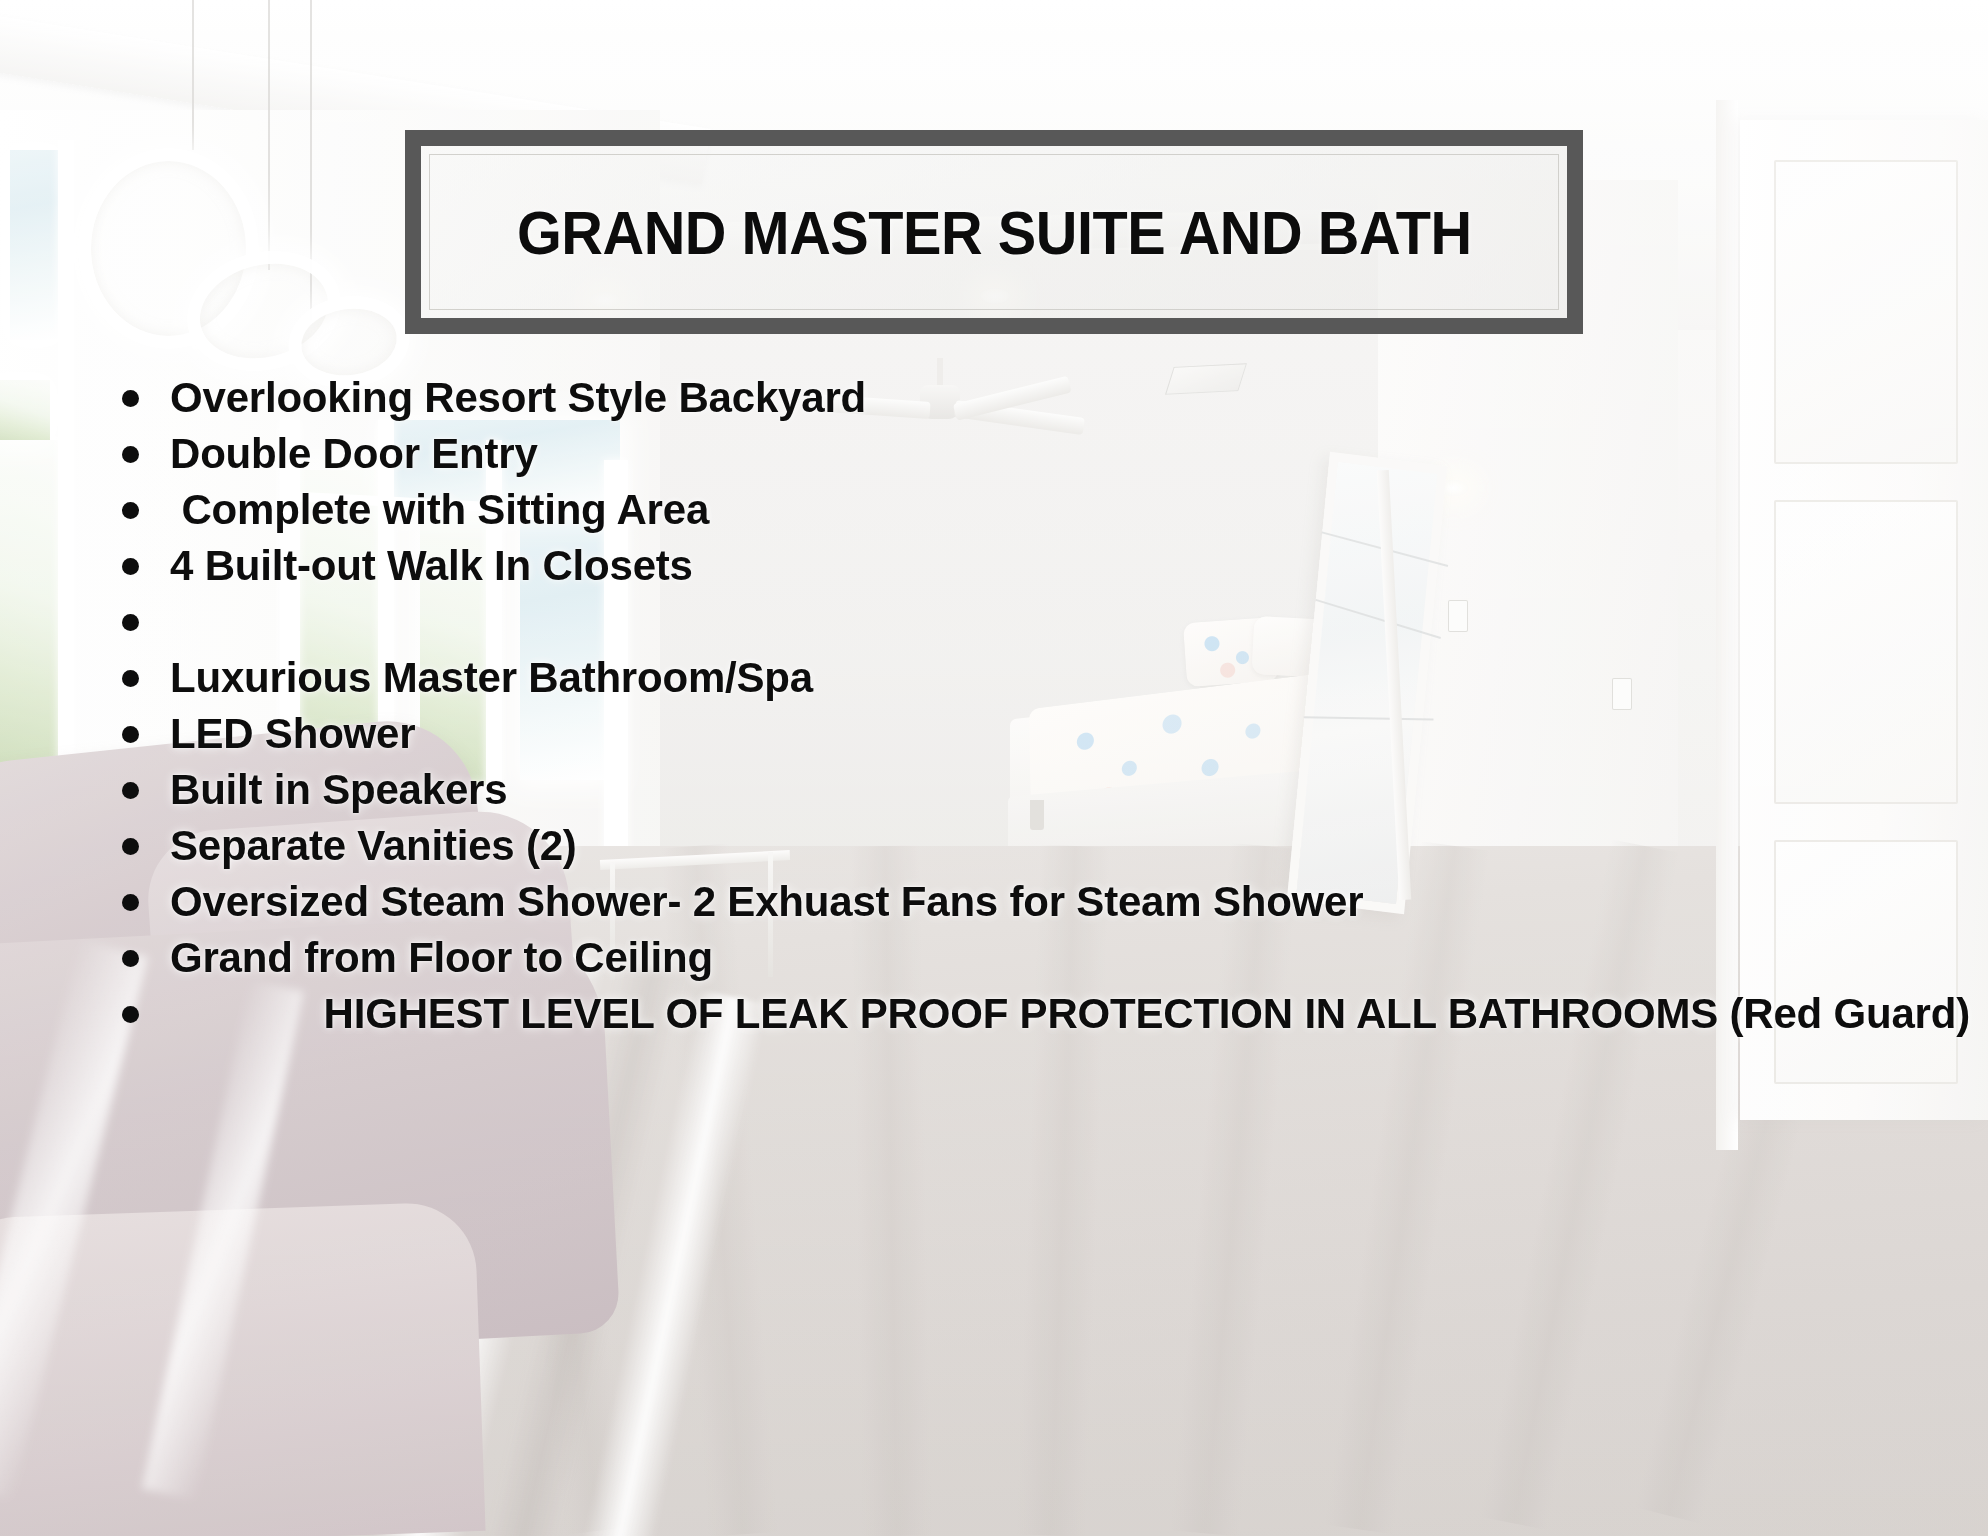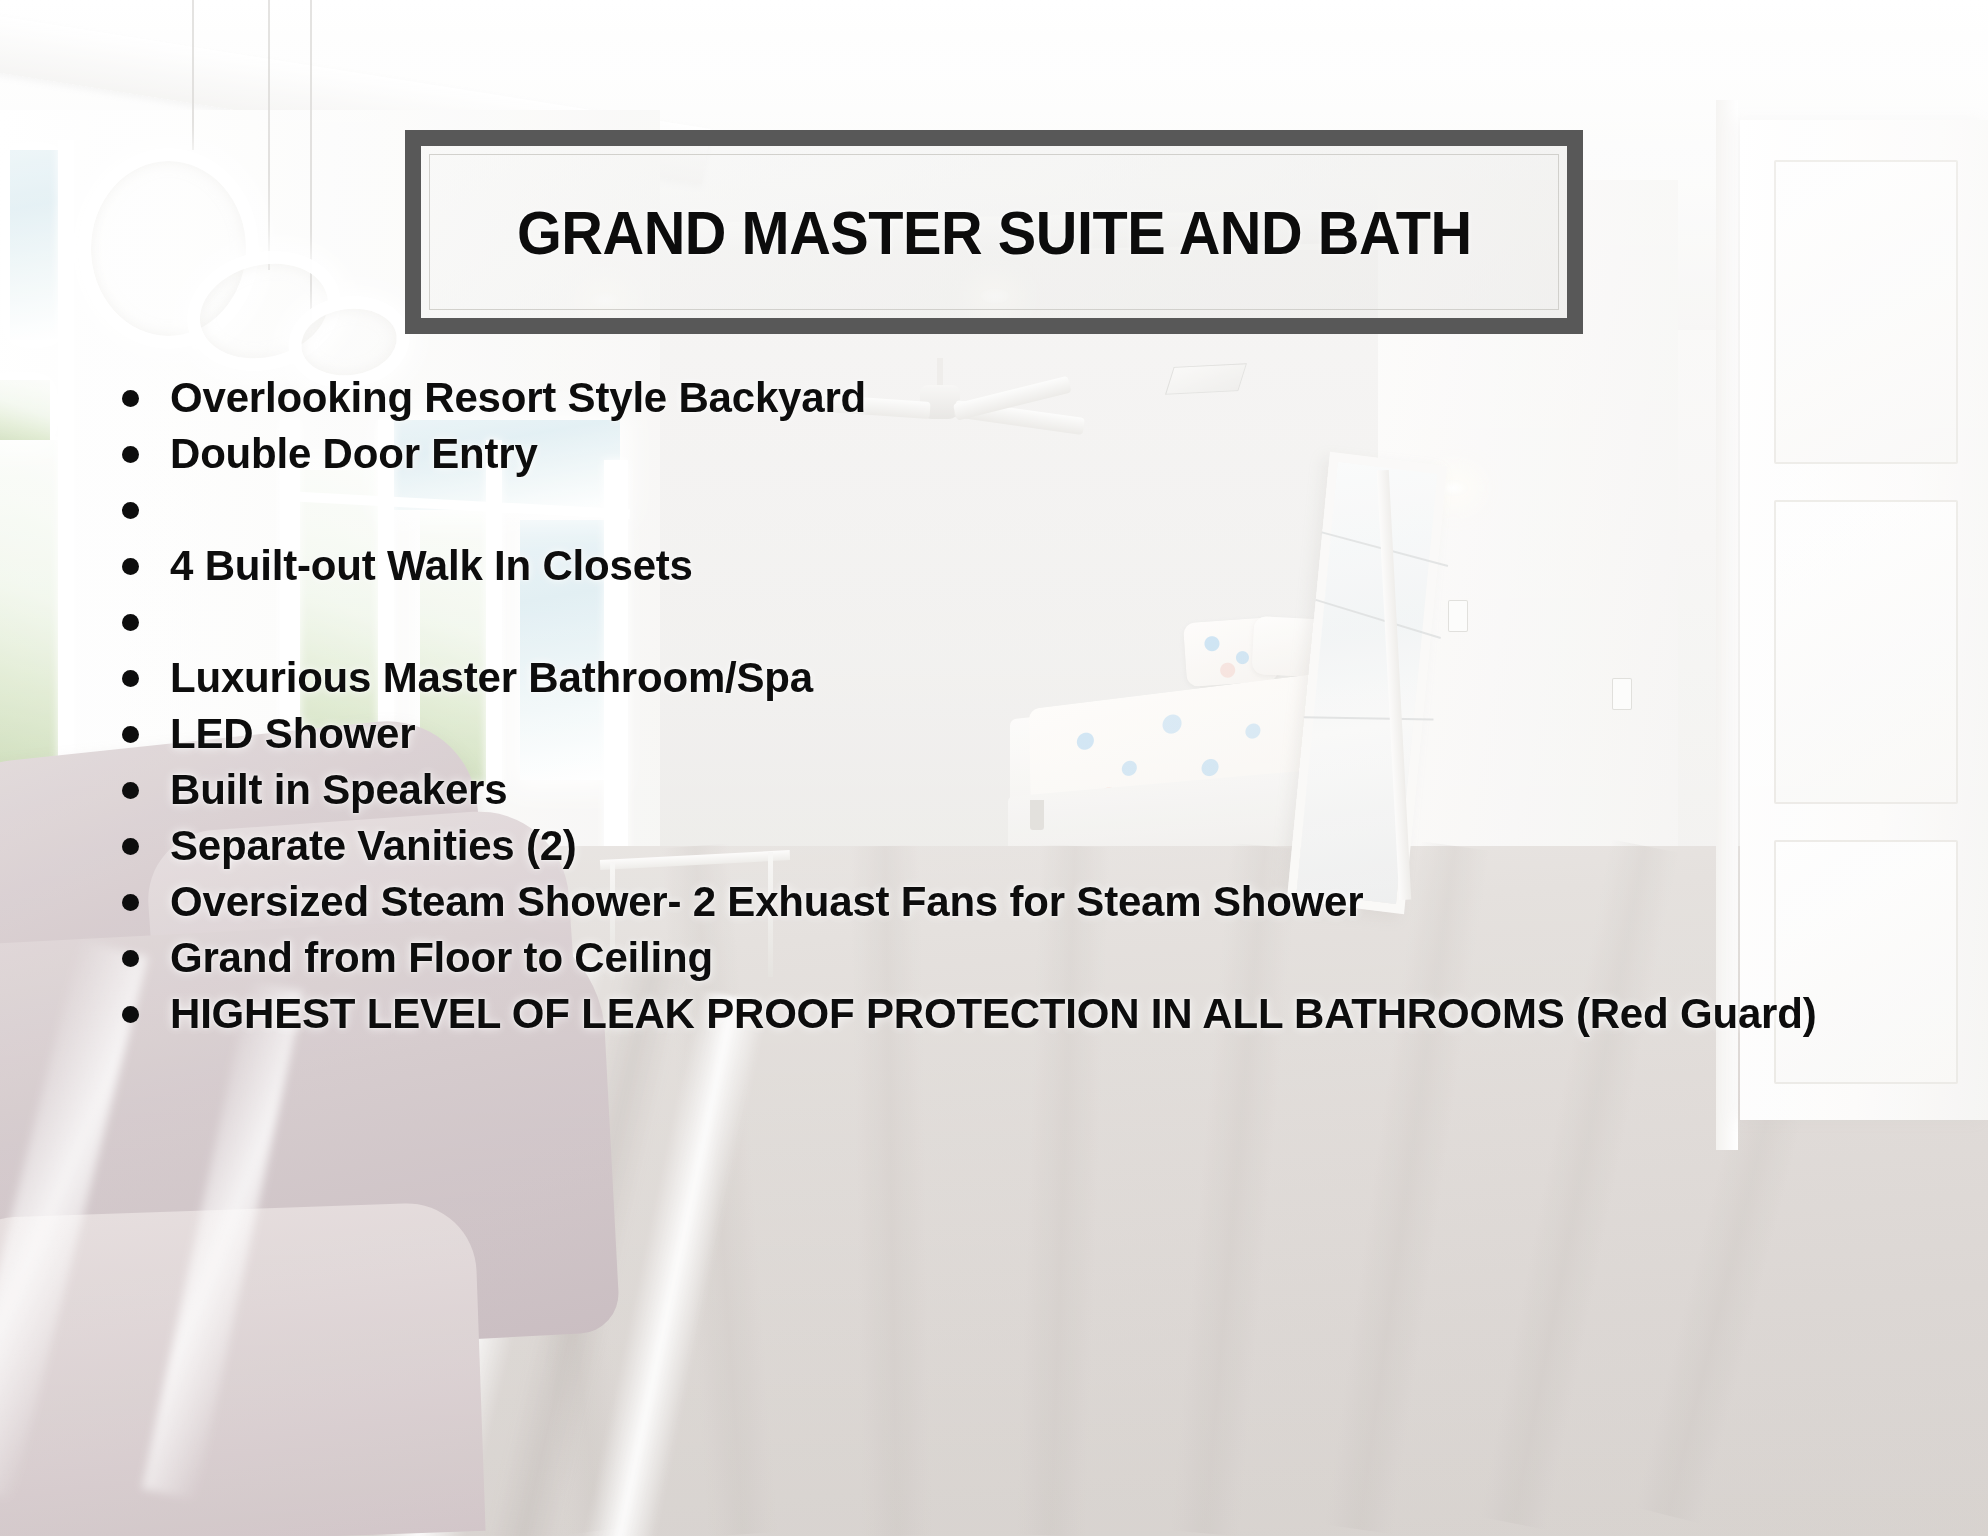--- a/index.html
+++ b/index.html
@@ -466,20 +466,21 @@
     margin-top: -8px;
     width: 17px;
     height: 17px;
     border-radius: 50%;
     background: #0d0d0d;
   }
   .bullet-item.wrap {
     white-space: normal;
     line-height: 56px;
     width: 1800px;
+    text-align: right;
   }
 </style>
 </head>
 <body>
 
 <div id="slide">
 
   <div class="photo">
 
     <div class="room-base"></div>
@@ -590,21 +591,21 @@
   </div>
 
   <div class="title-box">
     <div class="title-inner"></div>
     <div class="title-text">GRAND MASTER SUITE AND BATH</div>
   </div>
 
   <ul class="bullet-list" id="bullet-list">
       <li class="bullet-item"><span class="dot"></span><span>Overlooking Resort Style Backyard</span></li>
       <li class="bullet-item"><span class="dot"></span><span>Double Door Entry</span></li>
-      <li class="bullet-item"><span class="dot"></span></li>
+      <li class="bullet-item"><span class="dot"></span><span> Complete with Sitting Area</span></li>
       <li class="bullet-item"><span class="dot"></span><span>4 Built-out Walk In Closets</span></li>
       <li class="bullet-item"><span class="dot"></span></li>
       <li class="bullet-item"><span class="dot"></span><span>Luxurious Master Bathroom/Spa</span></li>
       <li class="bullet-item"><span class="dot"></span><span>LED Shower</span></li>
       <li class="bullet-item"><span class="dot"></span><span>Built in Speakers</span></li>
       <li class="bullet-item"><span class="dot"></span><span>Separate Vanities (2)</span></li>
       <li class="bullet-item"><span class="dot"></span><span>Oversized Steam Shower- 2 Exhuast Fans for Steam Shower</span></li>
       <li class="bullet-item"><span class="dot"></span><span>Grand from Floor to Ceiling</span></li>
       <li class="bullet-item wrap"><span class="dot"></span><span>HIGHEST LEVEL OF LEAK PROOF PROTECTION IN ALL BATHROOMS (Red Guard)</span></li>
     </ul>

